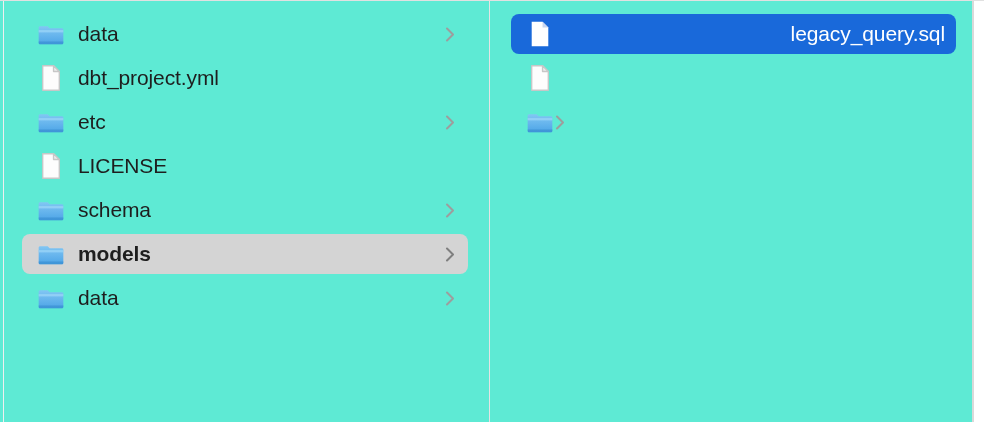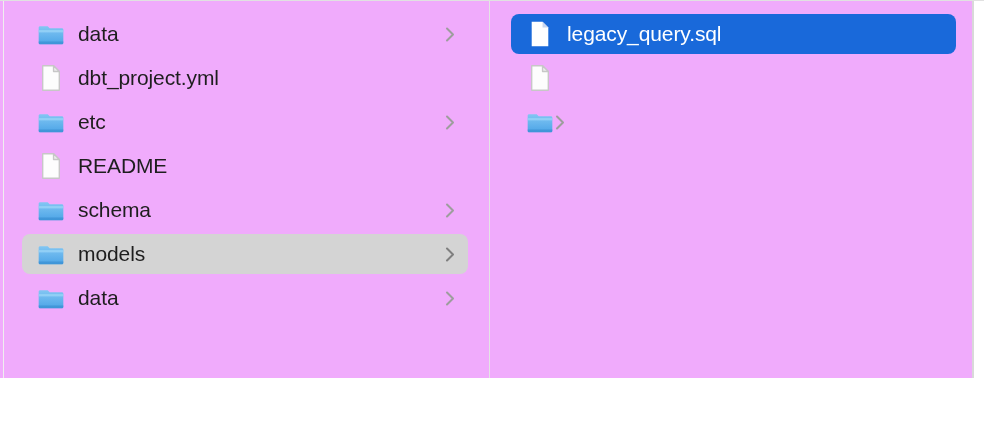--- a/index.html
+++ b/index.html
@@ -4,23 +4,23 @@
 <style>
   * { box-sizing: border-box; }
   html, body { margin: 0; padding: 0; background: #ffffff; }
   body {
     width: 984px; height: 422px;
     font-family: "Liberation Sans", sans-serif;
     overflow: hidden;
   }
   .browser {
     display: flex;
-    width: 984px; height: 378px;
+    width: 984px; height: 422px;
     border-top: 1px solid var(--hairline, #e1e1e1);
-    background: #f0abfc;
+    background: #5eead4;
   }
   .column {
     padding-top: 13px;
     height: 100%;
   }
   .col-left {
     width: 487px;
     margin-left: 3px;
     border-left: 1px solid #efefef;
     border-right: 1px solid #e4e4e4;
@@ -38,22 +38,22 @@
   .row {
     display: flex;
     align-items: center;
     height: 40px;
     margin-bottom: 4px;
     border-radius: 8px;
     padding-left: 14px;
     padding-right: 11px;
     color: var(--text, #1e1e1e);
   }
-  .row.sel-gray { background: var(--sel-gray, #d4d4d4); }
-  .row.sel-blue { background: var(--sel-blue, #1969da); color: var(--sel-text, #ffffff); }
+  .row.sel-gray { background: var(--sel-gray, #d4d4d4); font-weight: bold; }
+  .row.sel-blue { background: var(--sel-blue, #1969da); color: var(--sel-text, #ffffff); text-align: right; }
 
   .icon {
     width: 30px;
     display: inline-flex;
     align-items: center;
     justify-content: center;
     flex: 0 0 30px;
   }
   .label {
     flex: 1;
@@ -125,21 +125,21 @@
           </svg>
         </span>
       </div>
       <div class="row">
         <span class="icon">
           <svg width="22" height="28" viewBox="0 0 26 33">
             <path d="M3.2 2 H16 l6.8 6.8 V31 H3.2 z" fill="#fdfdfd" stroke="#c7c7c7" stroke-width="1.6" stroke-linejoin="round"></path>
             <path d="M16 2 l6.8 6.8 H16 z" fill="#ededed" stroke="#c7c7c7" stroke-width="1.6" stroke-linejoin="round"></path>
           </svg>
         </span>
-        <span class="label">README</span>
+        <span class="label">LICENSE</span>
       </div>
       <div class="row">
         <span class="icon">
           <svg width="28" height="23" viewBox="0 0 34 28">
             <path d="M2 7 v-1.3 C2 4.75 2.75 4 3.7 4 h8.7 c.45 0 .88 .18 1.2 .5 l1.75 1.75 H30.3 c.94 0 1.7 .76 1.7 1.7 V24 c0 1.1 -.9 2 -2 2 H4 c-1.1 0 -2 -.9 -2 -2 z" fill="url(#fgrad)"></path>
             <rect x="2" y="8.6" width="30" height="2.8" fill="#97d2f7" opacity="0.85"></rect>
             <path d="M2 22.4 h30 V24 c0 1.1 -.9 2 -2 2 H4 c-1.1 0 -2 -.9 -2 -2 z" fill="#2f86c9" opacity="0.5"></path>
           </svg>
         </span>
         <span class="label">schema</span>

